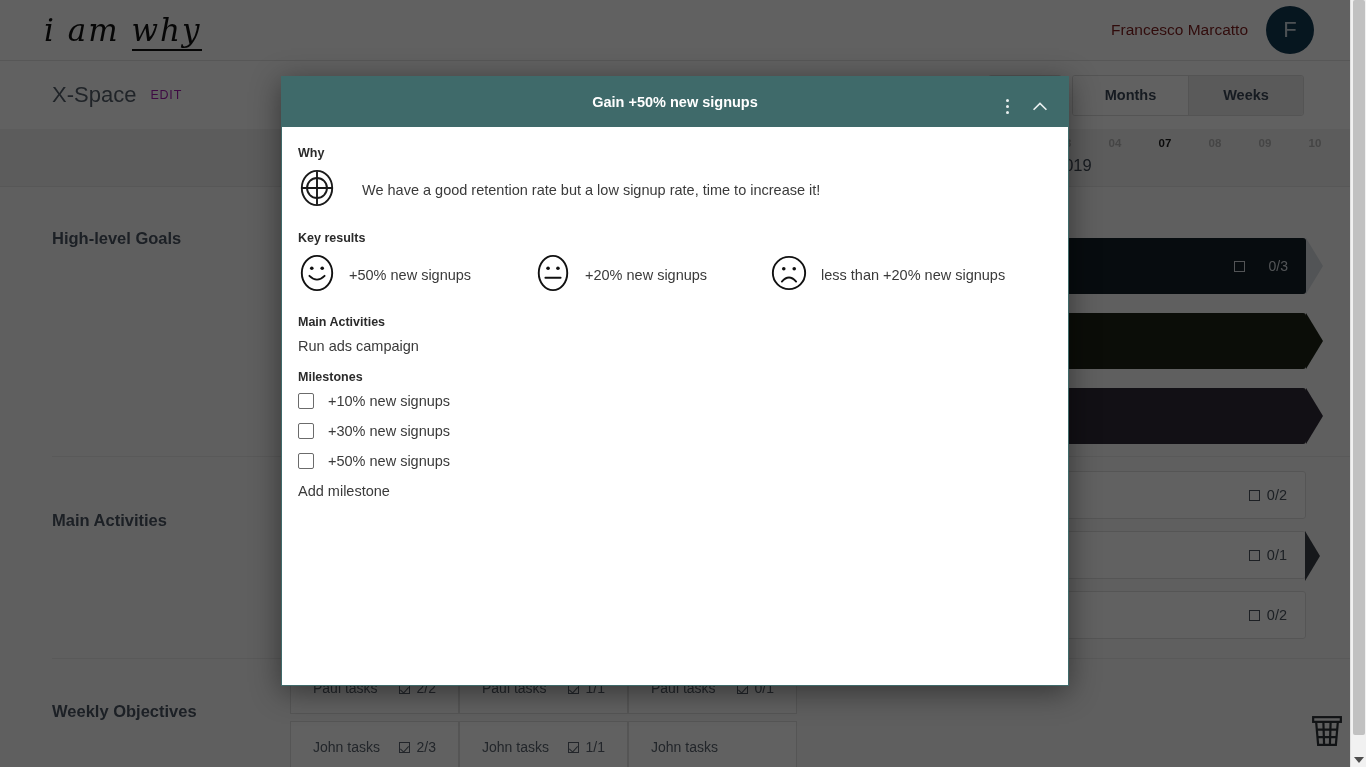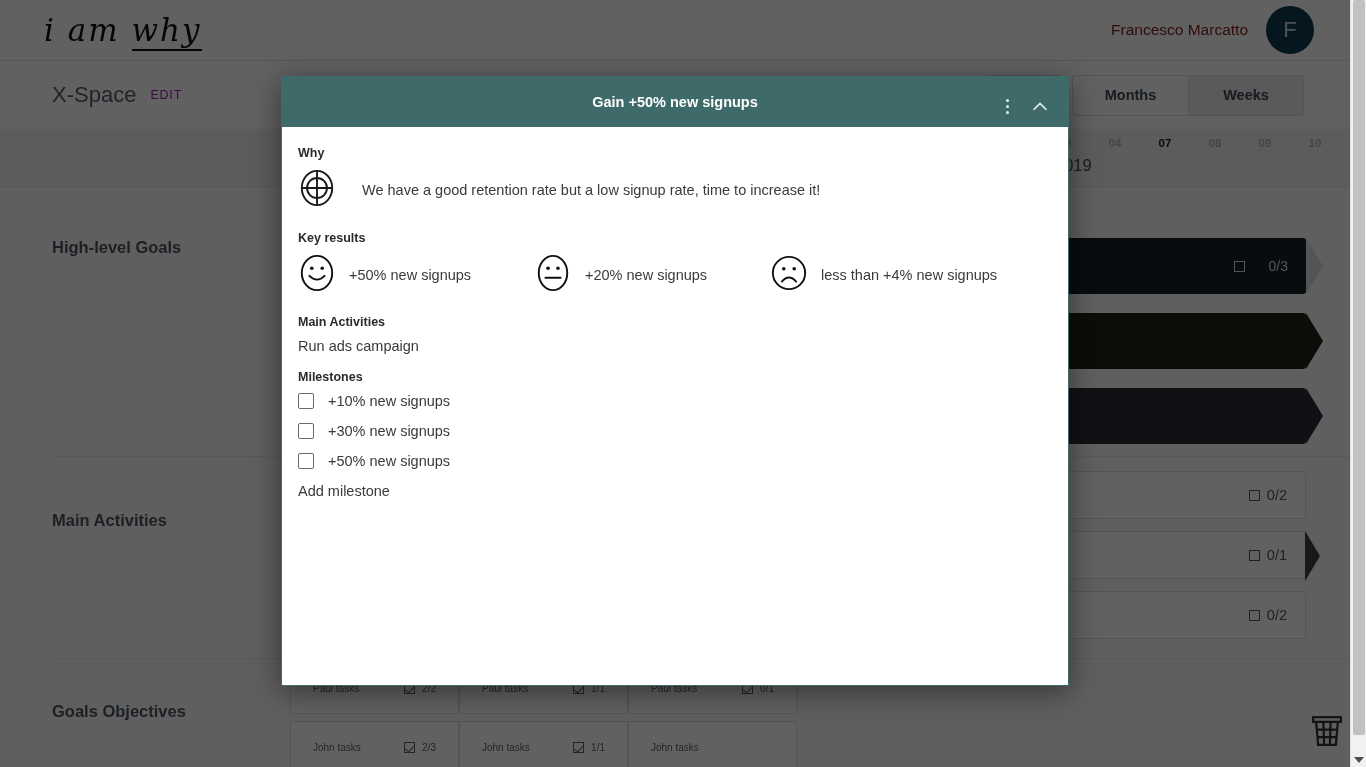--- a/index.html
+++ b/index.html
@@ -93,21 +93,21 @@
   }
   .act .cnt { margin-left: auto; display: flex; align-items: center; gap: 7px; }
   .act-arrow::after {
     content: ""; position: absolute; right: -15px; top: -1px; width: 0; height: 0;
     border-top: 25px solid transparent; border-bottom: 25px solid transparent;
     border-left: 15px solid #3a3f47;
   }
 
   .taskcell {
     position: absolute; height: 52px; border: 1px solid #e0e0e0; background: #fff;
-    display: flex; align-items: center; padding: 0 22px; font-size: 10px; color: #5a636e;
+    display: flex; align-items: center; padding: 0 22px; font-size: 14px; color: #5a636e;
   }
   .taskcell .cnt { margin-left: auto; display: flex; align-items: center; gap: 7px; }
   .chk-ticked { width: 11px; height: 11px; border: 1.5px solid currentColor; position: relative; }
   .chk-ticked::after {
     content: ""; position: absolute; left: 2px; top: 1px; width: 4px; height: 7px;
     border-right: 1.5px solid currentColor; border-bottom: 1.5px solid currentColor;
     transform: rotate(42deg);
   }
 
   .trash-btn { position: absolute; right: 22px; bottom: 18px; width: 34px; height: 36px; }
@@ -191,25 +191,25 @@
         <span class="wk">04</span>
         <span class="wk active">07</span>
         <span class="wk">08</span>
         <span class="wk">09</span>
         <span class="wk">10</span>
         <span class="wk">11</span>
       </div>
       <div class="year">2019</div>
     </div>
 
-    <div class="rowlabel" style="top:238px">High-level Goals</div>
+    <div class="rowlabel" style="top:229px">High-level Goals</div>
     <div class="rowsep" style="top:456px"></div>
     <div class="rowlabel" style="top:511px">Main Activities</div>
     <div class="rowsep" style="top:658px"></div>
-    <div class="rowlabel" style="top:702px">Goals Objectives</div>
+    <div class="rowlabel" style="top:702px">Weekly Objectives</div>
 
     <div class="bar bar-dark arrow-r" style="left:560px;top:238px;width:746px;height:56px;border-color:#132029">
       <span></span>
       <span class="cnt">
         <span class="chk"></span>
         <span>0/3</span>
       </span>
     </div>
     <div class="bar bar-olive arrow-r" style="left:560px;top:313px;width:746px;height:56px;color:#1d2417">
       <span style="color:#cfd6c6"></span>
@@ -356,21 +356,21 @@
         </div>
         <div class="kr-item">
           <span>
             <svg viewBox="0 0 40 40" width="38" height="38" fill="none" stroke="#111" stroke-width="2">
               <circle cx="20" cy="20" r="17"></circle>
               <circle cx="14.5" cy="15.5" r="1.9" fill="#111" stroke="none"></circle>
               <circle cx="25.5" cy="15.5" r="1.9" fill="#111" stroke="none"></circle>
               <path d="M12.5 29 Q20 20.5 27.5 29" stroke-linecap="round"></path>
             </svg>
           </span>
-          <span class="kr-text">less than +4% new signups</span>
+          <span class="kr-text">less than +20% new signups</span>
         </div>
       </div>
 
       <div class="sec-label">Main Activities</div>
       <div class="plain-line">Run ads campaign</div>
 
       <div class="sec-label">Milestones</div>
       <div class="ms-item">
         <span class="ms-box"></span>
         <span class="ms-text">+10% new signups</span>

